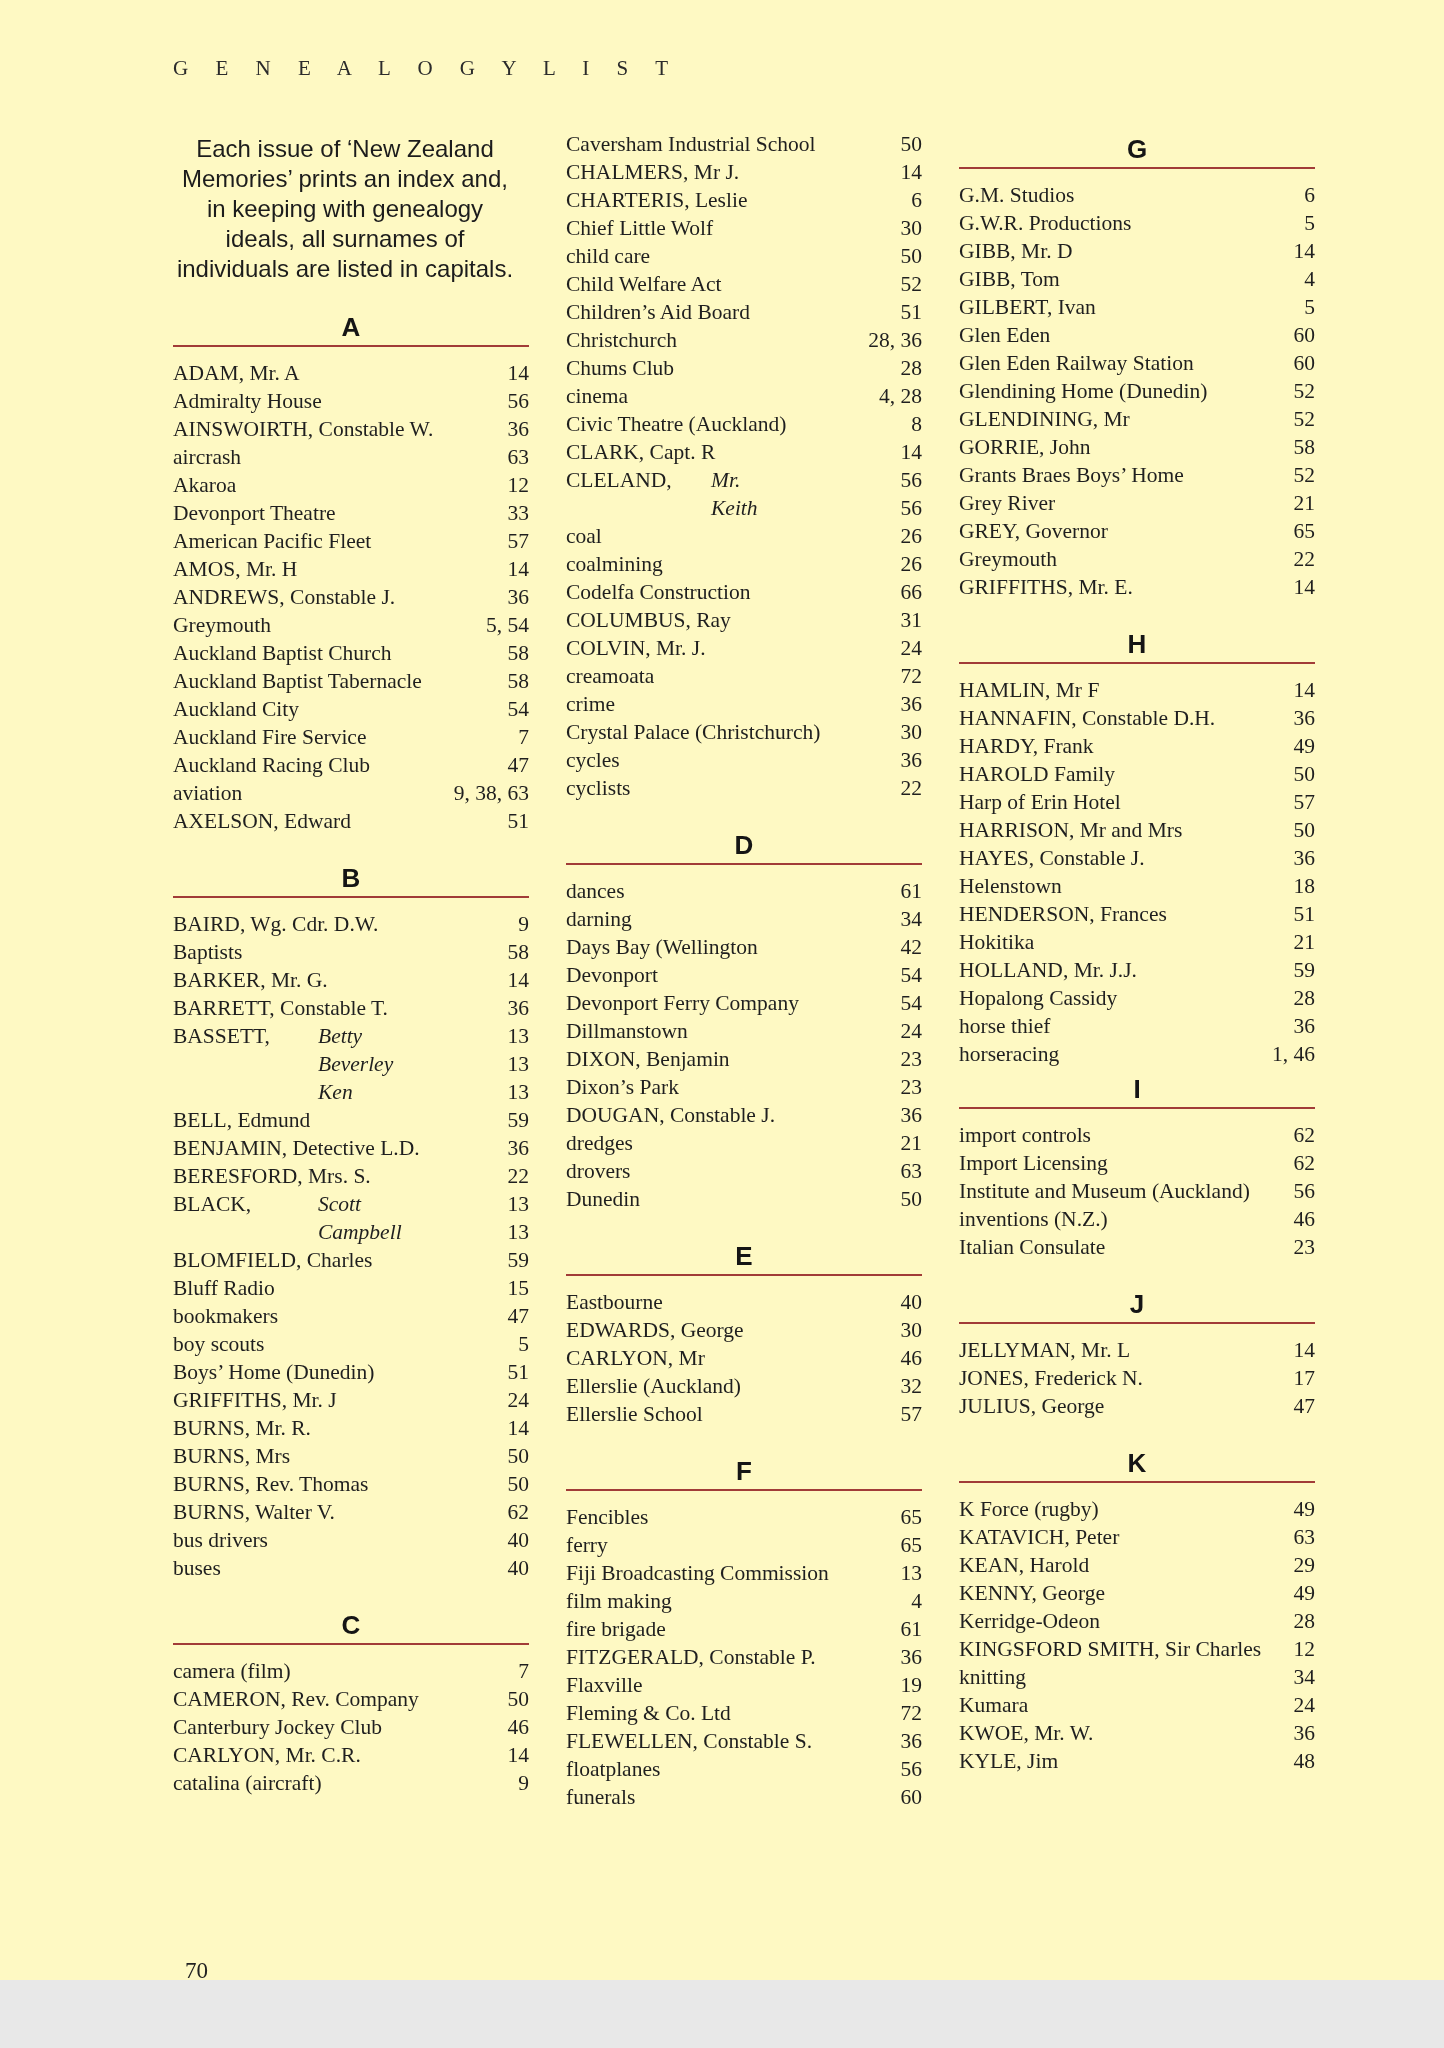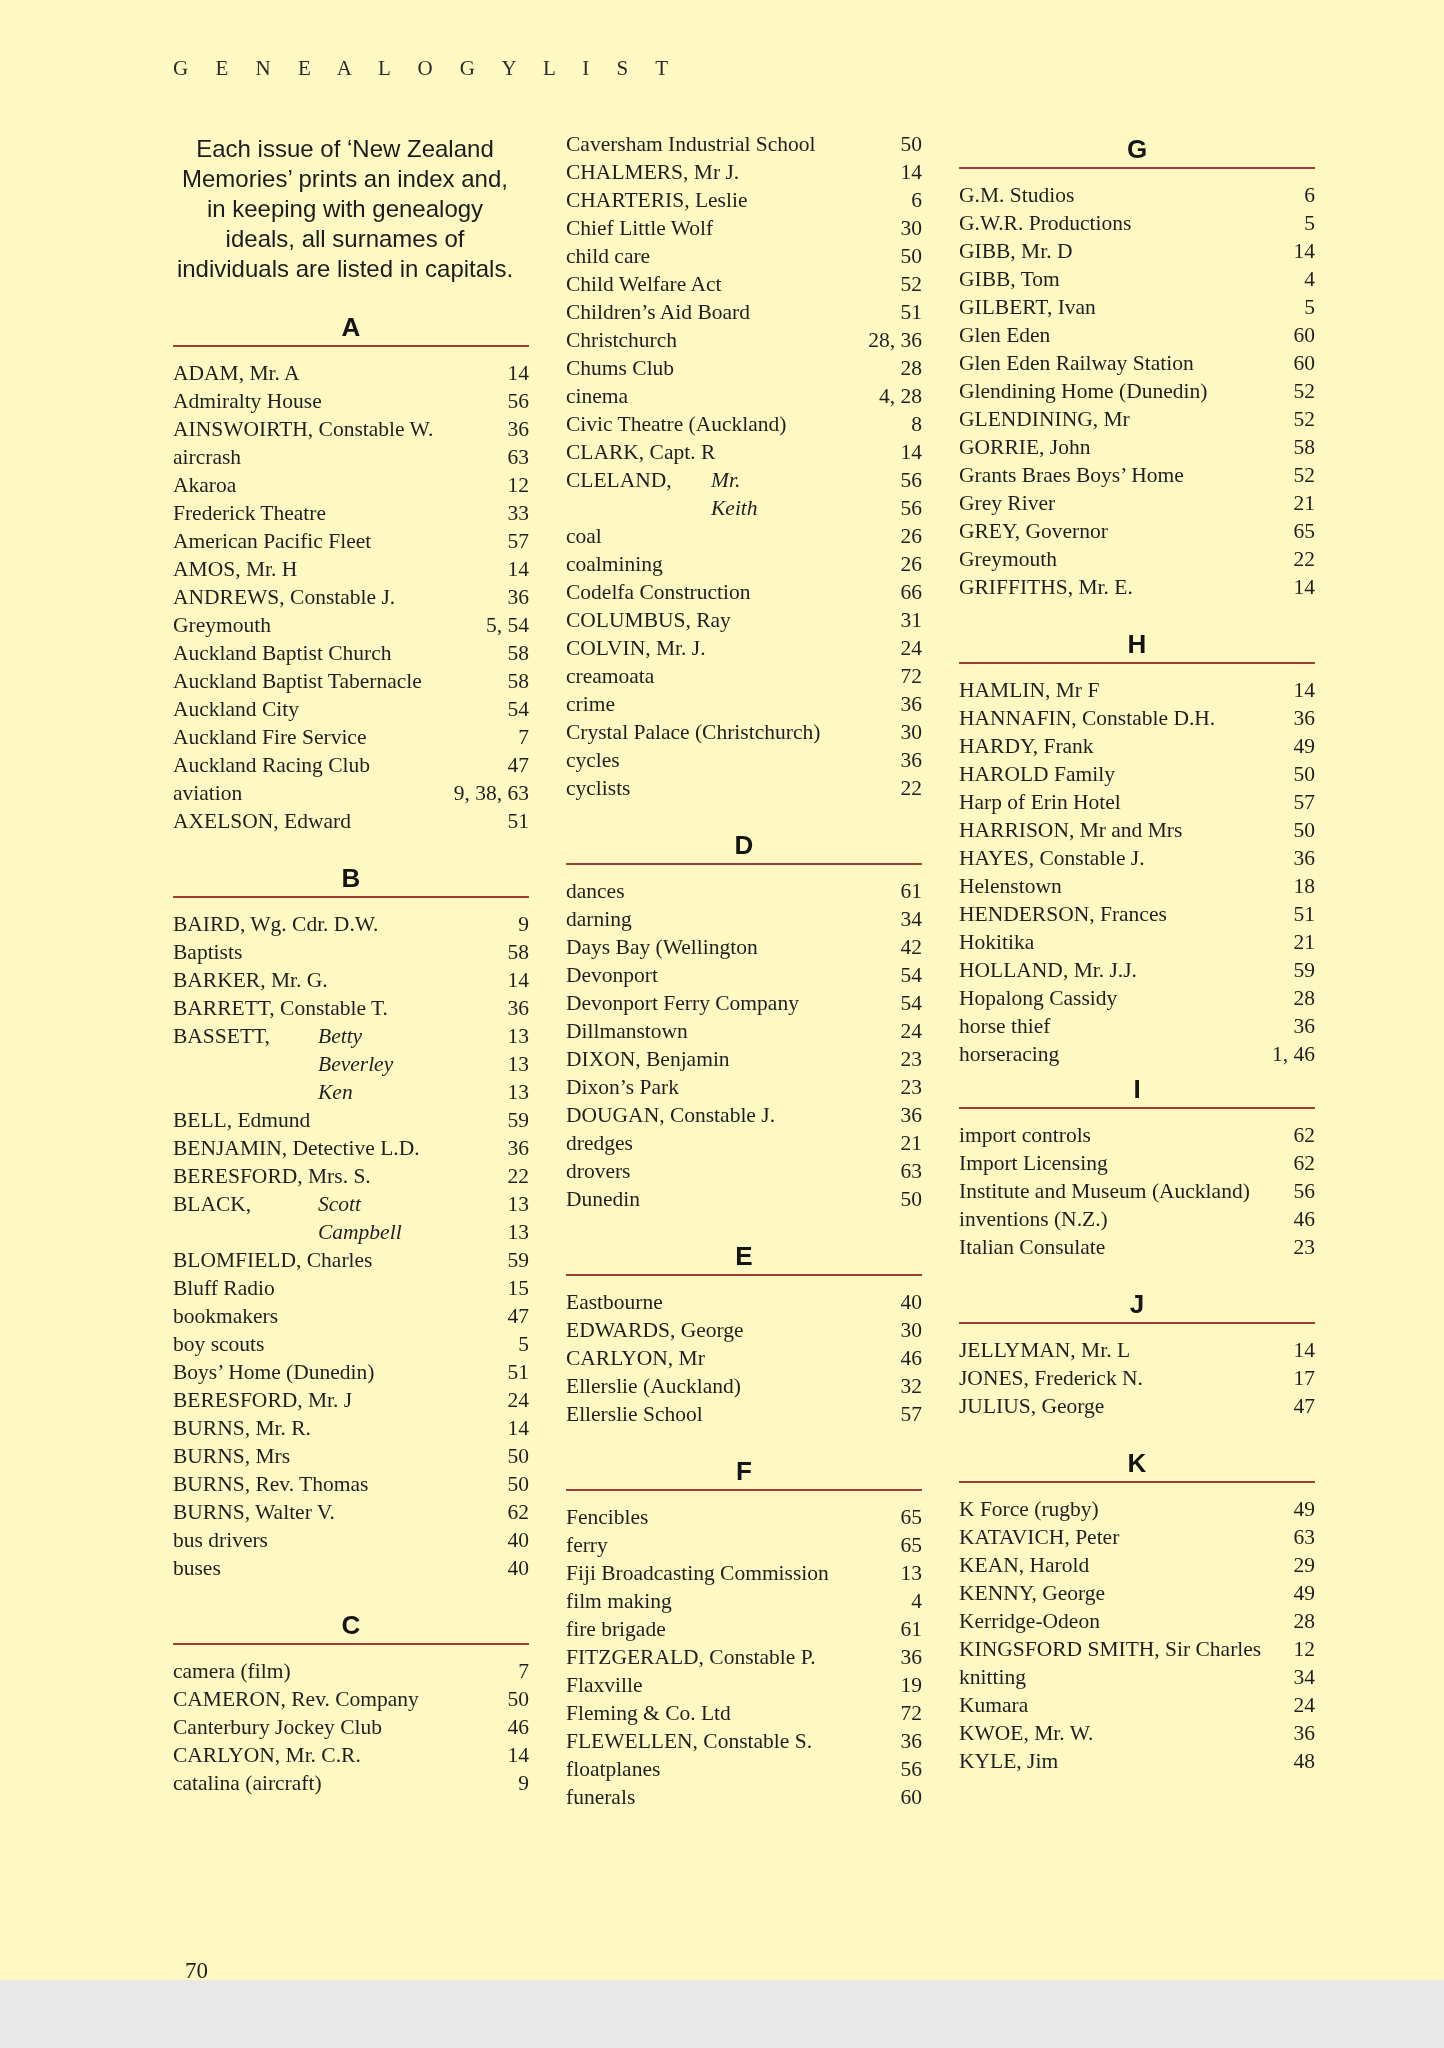--- a/index.html
+++ b/index.html
@@ -81,21 +81,21 @@
         </div>
         <div class="entry">
           <span class="label">aircrash</span>
           <span class="pages">63</span>
         </div>
         <div class="entry">
           <span class="label">Akaroa</span>
           <span class="pages">12</span>
         </div>
         <div class="entry">
-          <span class="label">Frederick Theatre</span>
+          <span class="label">Devonport Theatre</span>
           <span class="pages">33</span>
         </div>
         <div class="entry">
           <span class="label">American Pacific Fleet</span>
           <span class="pages">57</span>
         </div>
         <div class="entry">
           <span class="label">AMOS, Mr. H</span>
           <span class="pages">14</span>
         </div>
@@ -203,21 +203,21 @@
         </div>
         <div class="entry">
           <span class="label">boy scouts</span>
           <span class="pages">5</span>
         </div>
         <div class="entry">
           <span class="label">Boys’ Home (Dunedin)</span>
           <span class="pages">51</span>
         </div>
         <div class="entry">
-          <span class="label">BERESFORD, Mr. J</span>
+          <span class="label">GRIFFITHS, Mr. J</span>
           <span class="pages">24</span>
         </div>
         <div class="entry">
           <span class="label">BURNS, Mr. R.</span>
           <span class="pages">14</span>
         </div>
         <div class="entry">
           <span class="label">BURNS, Mrs</span>
           <span class="pages">50</span>
         </div>

